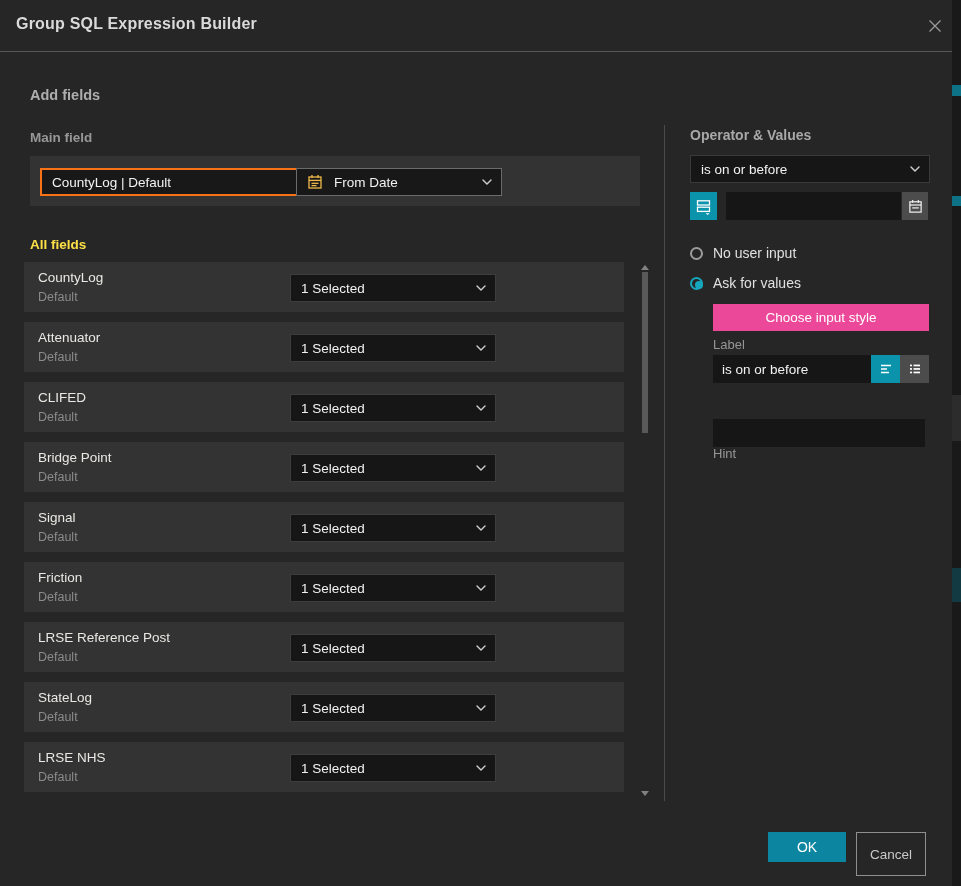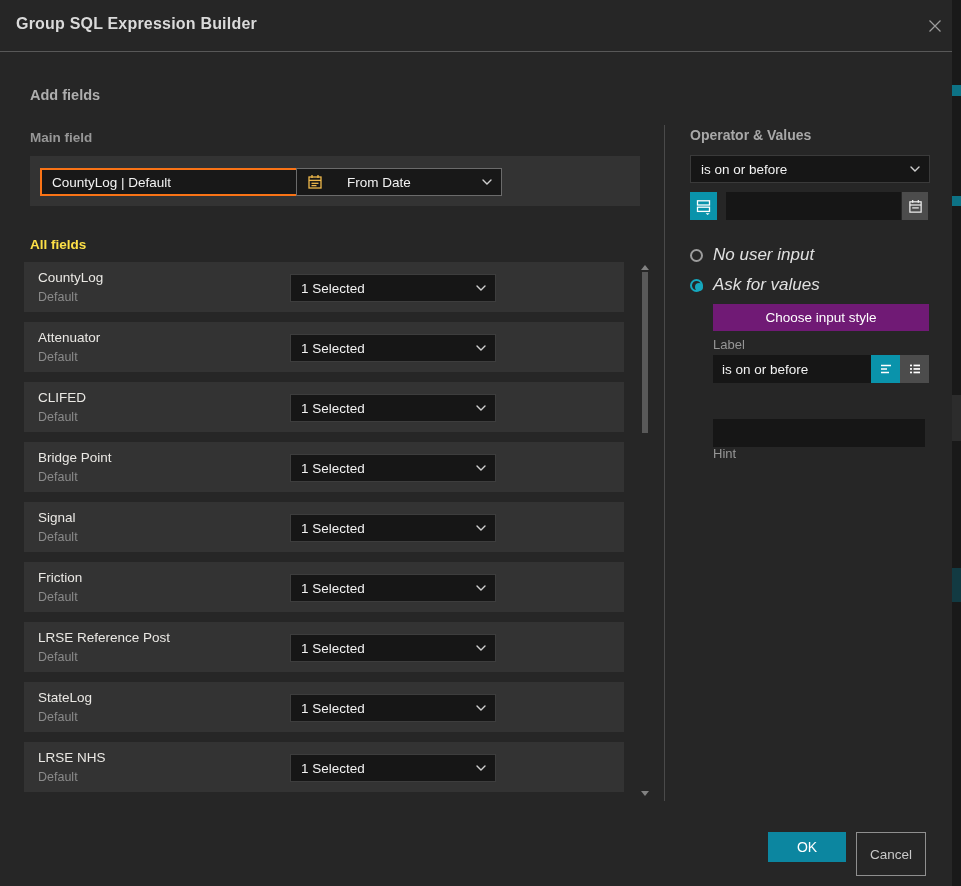--- a/index.html
+++ b/index.html
@@ -34,21 +34,21 @@
   .lbl-hint  { left:713px; top:399px;margin-top:47px; }
 
   
   .select { position:absolute; height:28px; background:#181818; display:flex; align-items:center;
             padding:0 26px 0 10px; font-size:13.5px; color:#f2f2f2; cursor:pointer; white-space:nowrap; }
   .select .chev { position:absolute; right:9px; top:50%; margin-top:-3px; }
 
   
   .main-box { position:absolute; left:30px; top:156px; width:610px; height:50px; background:#333333; }
   .sel-dataset { left:40px;  top:168px; width:290px; border:2px solid #f97316; }
-  .sel-field   { left:296px; top:168px; width:206px; border:1px solid #6b6b6b; gap:24px; }
+  .sel-field   { left:296px; top:168px; width:206px; border:1px solid #6b6b6b; gap:11px; }
 
   
   .fields-list { position:absolute; left:24px; top:262px; width:600px; }
   .field-row { position:relative; height:50px; margin-bottom:10px; background:#333333; }
   .fr-name { position:absolute; left:14px; top:8px;  font-size:13.5px; color:#eae8e4; }
   .fr-sub  { position:absolute; left:14px; top:28px; font-size:12.5px; color:#8b8b8b; }
   .row-select { left:266px; top:12px; width:206px; border:1px solid #3d3d3d; background:#161616; }
 
   
   .sb-up, .sb-down { position:absolute; left:641px; width:0; height:0;
@@ -73,23 +73,23 @@
   .label-input { left:713px; top:355px; width:158px; }
   .hint-input  { left:713px; top:419px; width:212px; }
 
   .radio-row { position:absolute; left:690px; display:flex; align-items:center; gap:10px; cursor:pointer; }
   .radio-row.r1 { top:245px; }
   .radio-row.r2 { top:275px; }
   .radio-circle { width:13px; height:13px; border-radius:50%; border:2px solid #9c9c9c; position:relative; flex:none; }
   .radio-circle.sel { border-color:#16a7bd; }
   .radio-circle.sel::after { content:""; position:absolute; left:2.5px; top:2.5px; width:8px; height:8px;
                              border-radius:50%; background:#16a7bd; }
-  .radio-label { font-size:17px; color:#e0e0e0;font-style:italic; }
-
-  .choose-btn { position:absolute; left:713px; top:304px; width:216px; height:27px; background:#701a75;
+  .radio-label { font-size:14px; color:#e0e0e0; }
+
+  .choose-btn { position:absolute; left:713px; top:304px; width:216px; height:27px; background:#ec4899;
                 color:#fff; font-size:13.5px; display:flex; align-items:center; justify-content:center; cursor:pointer; }
 
   
   .ok-btn { position:absolute; left:768px; top:832px; width:78px; height:30px; background:#0c86a0;
             color:#fff; font-size:14px; display:flex; align-items:center; justify-content:center; cursor:pointer; }
   .cancel-btn { position:absolute; left:856px; top:832px; width:70px; height:44px; background:transparent;
             border:1px solid #8f8f8f; color:#c9c9c9; font-size:13.5px; display:flex; align-items:center;
             justify-content:center; cursor:pointer; }
 </style>
 </head>

